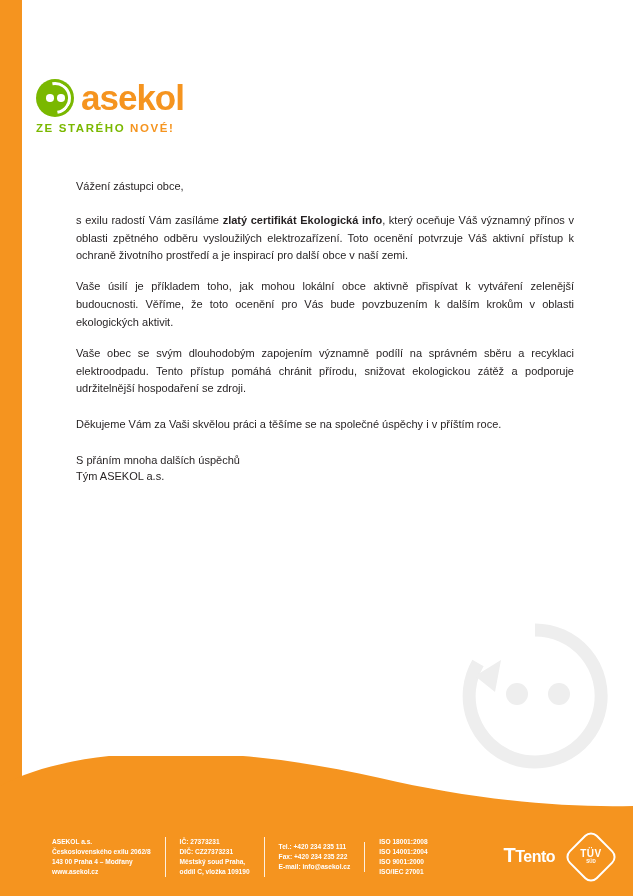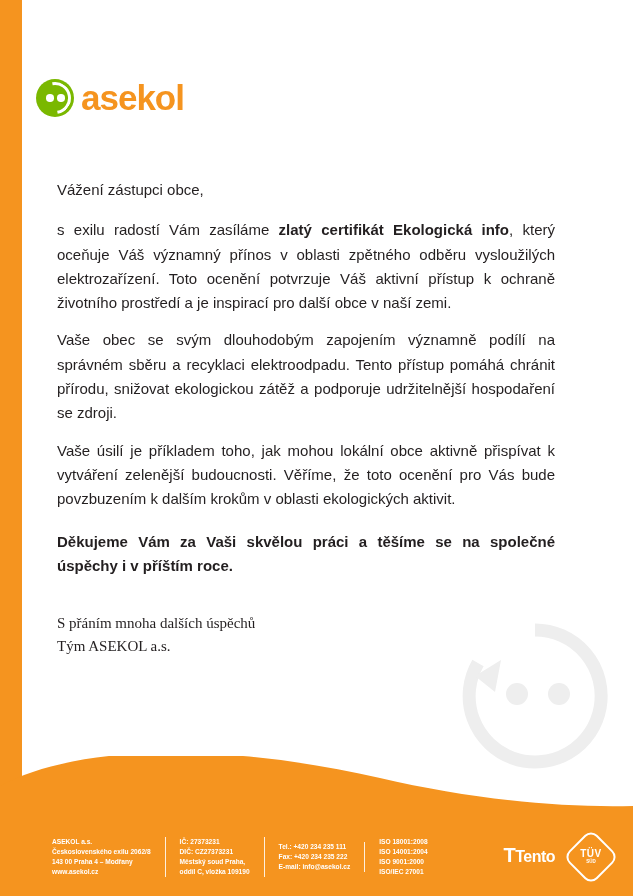--- a/index.html
+++ b/index.html
@@ -93,33 +93,33 @@
     right: 18px;
     bottom: 120px;
     width: 160px;
     height: 160px;
     opacity: 1;
   }
 
   
   .letter {
     position: absolute;
-    left: 57px;
+    left: 76px;
     top: 178px;
     width: 498px;
     color: #231f20;
-    font-size: 15px;
+    font-size: 11px;
     line-height: 1.62;
     text-align: justify;
   }
   .letter p { margin: 0 0 13px 0; }
   .letter p.salutation { margin-bottom: 16px; }
   .letter strong { font-weight: bold; }
-  .letter p.bold-para { font-weight: bold; margin-top: 18px; margin-bottom: 34px; }
-  .letter p.signoff { text-align: left; margin-bottom: 0; line-height: 1.5; font-family: Liberation Serif, serif; }
+  .letter p.bold-para { font-weight: normal; margin-top: 18px; margin-bottom: 18px; }
+  .letter p.signoff { text-align: left; margin-bottom: 0; line-height: 1.5; }
 
   
   .footer-band {
     position: absolute;
     left: 0;
     bottom: 0;
     width: 633px;
     height: 78px;
     background: #f5941f;
   }
@@ -202,39 +202,42 @@
   <div class="left-bar"></div>
 
   <div class="logo-block">
     <div class="logo-row">
       <div class="logo-mark">
         <div class="arrow"></div>
         <div class="eye l"></div>
         <div class="eye r"></div>
       </div>
       <div class="logo-word">asekol</div>
+    </div>
+    <div class="logo-tagline">
+      <span>ZE STARÉHO </span><span class="hl">NOVÉ!</span>
     </div>
   </div>
 
   <div class="watermark">
     <svg width="160" height="160" viewBox="0 0 160 160" aria-hidden="true">
       <g fill="none" stroke="#eeeeee" stroke-width="13">
         <path d="M80 14 a66 66 0 1 1 -57 33" stroke-linecap="butt"></path>
       </g>
       <polygon points="20,60 46,44 40,76" fill="#eeeeee"></polygon>
       <circle cx="62" cy="78" r="11" fill="#eeeeee"></circle>
       <circle cx="104" cy="78" r="11" fill="#eeeeee"></circle>
     </svg>
   </div>
 
   <div class="letter">
     <p class="salutation">Vážení zástupci obce,</p>
     <p><span>s exilu radostí Vám zasíláme </span><strong>zlatý certifikát Ekologická info</strong><span>, který oceňuje Váš významný přínos v oblasti zpětného odběru vysloužilých elektrozařízení. Toto ocenění potvrzuje Váš aktivní přístup k ochraně životního prostředí a je inspirací pro další obce v naší zemi.</span></p>
+    <p>Vaše úsilí je příkladem toho, jak mohou lokální obce aktivně přispívat k vytváření zelenější budoucnosti. Věříme, že toto ocenění pro Vás bude povzbuzením k dalším krokům v oblasti ekologických aktivit.</p>
     <p>Vaše obec se svým dlouhodobým zapojením významně podílí na správném sběru a recyklaci elektroodpadu. Tento přístup pomáhá chránit přírodu, snižovat ekologickou zátěž a podporuje udržitelnější hospodaření se zdroji.</p>
-    <p>Vaše úsilí je příkladem toho, jak mohou lokální obce aktivně přispívat k vytváření zelenější budoucnosti. Věříme, že toto ocenění pro Vás bude povzbuzením k dalším krokům v oblasti ekologických aktivit.</p>
     <p class="bold-para">Děkujeme Vám za Vaši skvělou práci a těšíme se na společné úspěchy i v příštím roce.</p>
     <p class="signoff">
       <span>S přáním mnoha dalších úspěchů</span><br>
       <span>Tým ASEKOL a.s.</span>
     </p>
   </div>
 
   <div class="footer-curve">
     <svg width="633" height="62" viewBox="0 0 633 62" preserveAspectRatio="none" aria-hidden="true">
       <path d="M0 62 L0 30 C90 -18 250 -8 380 22 C470 43 560 52 633 50 L633 62 Z" fill="#f5941f"></path>

